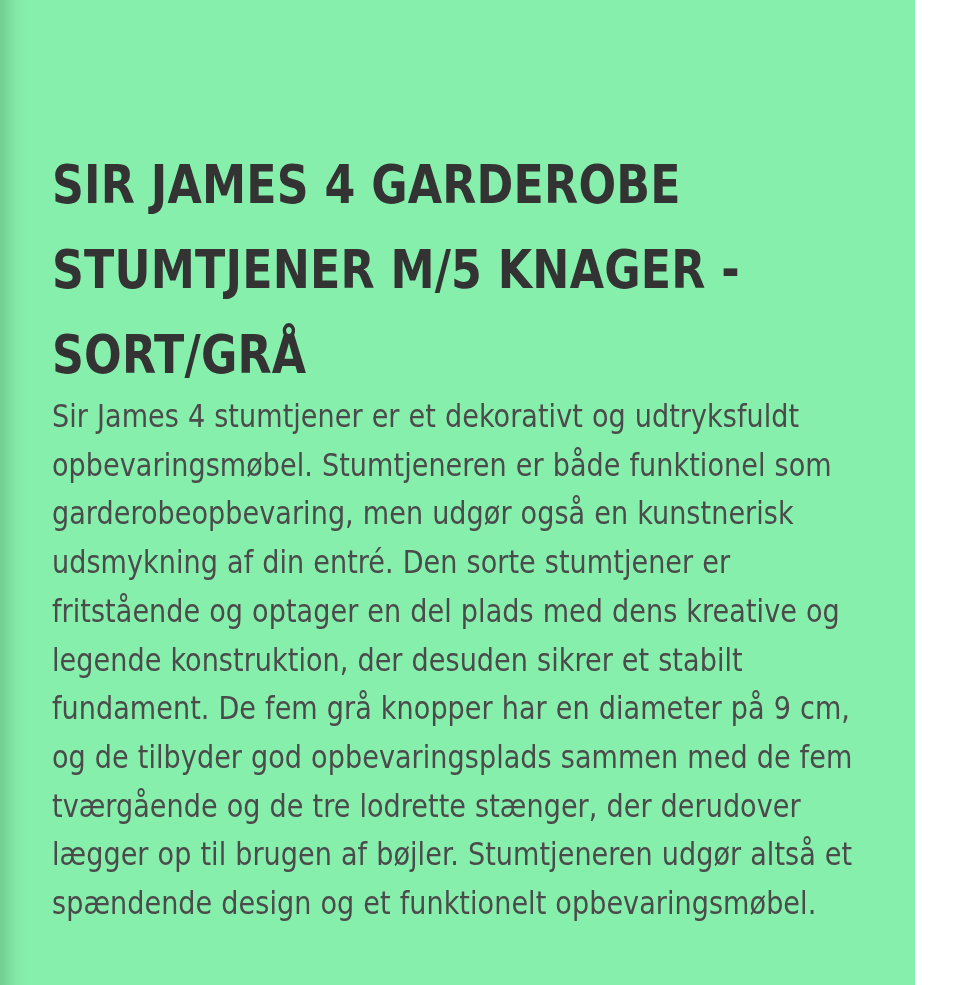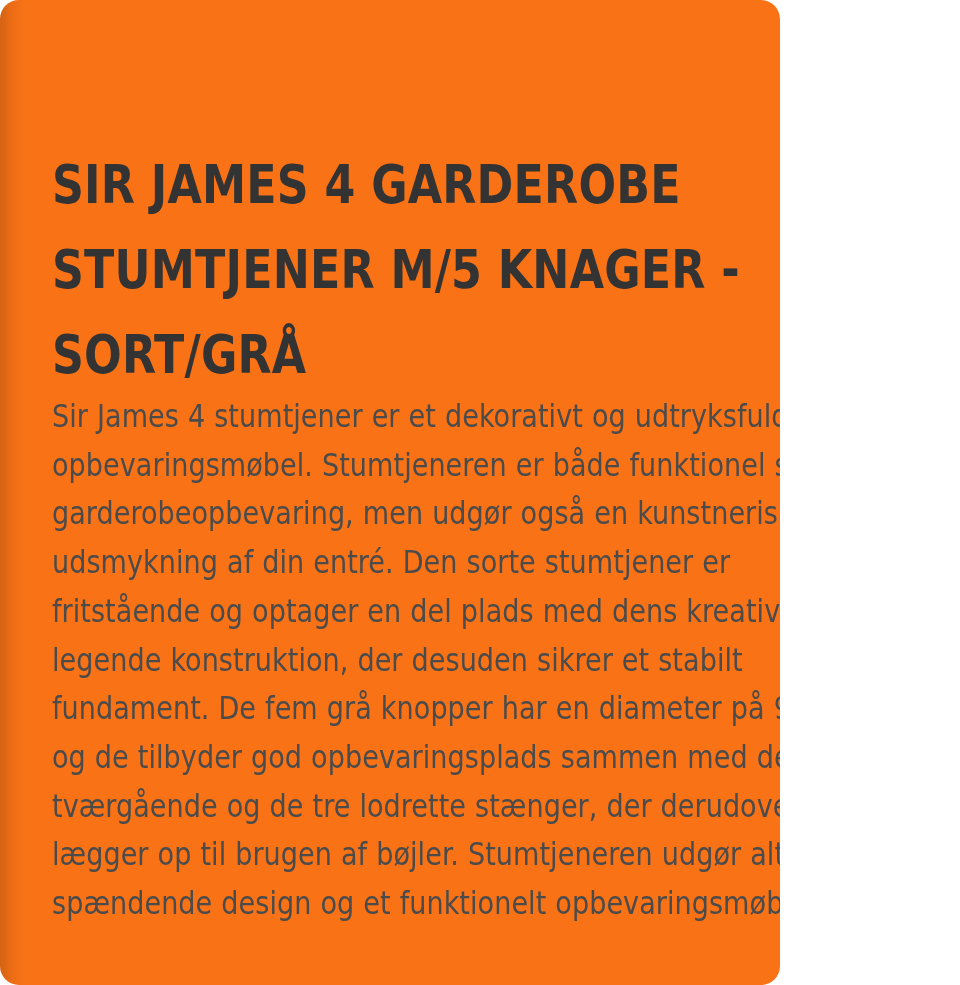--- a/index.html
+++ b/index.html
@@ -3,26 +3,25 @@
 <meta charset="utf-8">
 <style>
   html, body {
     margin: 0;
     padding: 0;
     background: #ffffff;
   }
 
   .page {
     position: relative;
-    width: 780px;
+    width: 915px;
     height: 985px;
-    background: #f97316;
+    background: #86efac;
     overflow: hidden;
     font-family: "Liberation Sans", "DejaVu Sans", sans-serif;
-    border-radius: 19px;
   }
 
   
   .left-edge-shadow {
     position: absolute;
     left: 0;
     top: 0;
     width: 26px;
     height: 100%;
     background: linear-gradient(to right,

